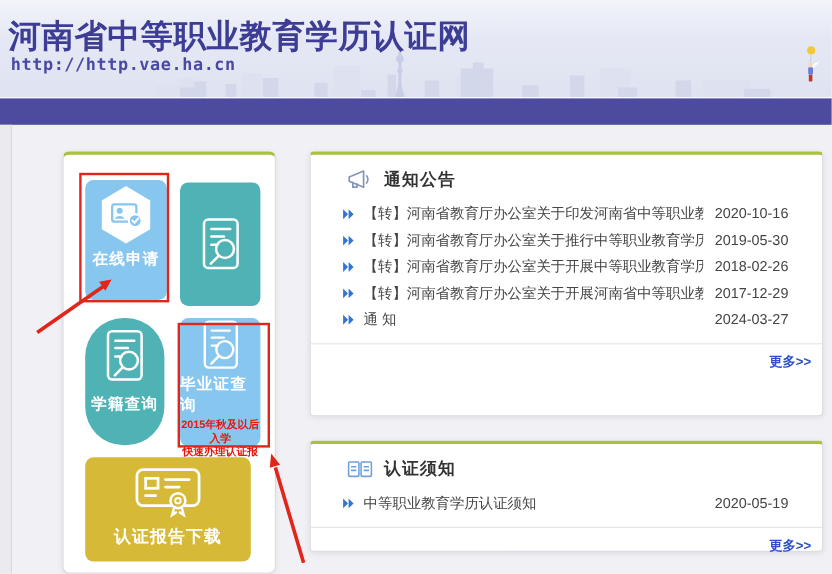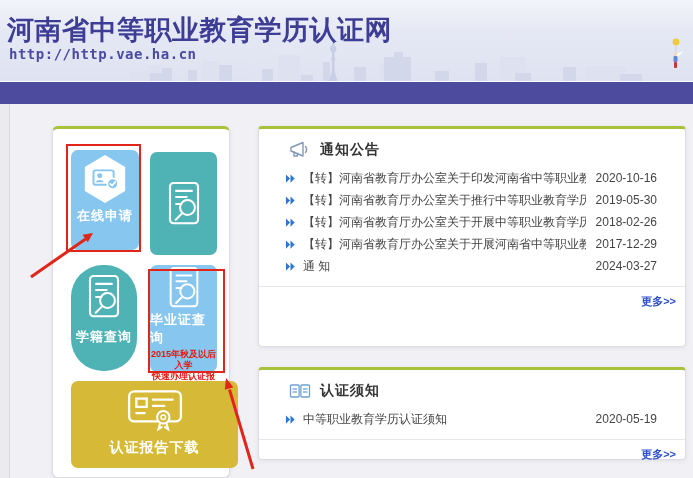--- a/index.html
+++ b/index.html
@@ -57,21 +57,21 @@
   .tile-blue { background:var(--tile-blue); }
   .tile-teal { background:var(--tile-teal); }
   .tile-yellow { background:var(--tile-yellow); }
   .tile-1 { left:18px; top:21px;  width:68px;  height:100px; }
   .tile-2 { left:97px; top:23px;  width:67px;  height:103px; }
   .tile-3 { left:18px; top:136px; width:66px;  height:106px;border-radius:32px; }
   .tile-4 { left:97px; top:136px; width:67px;  height:107px; }
   .tile-4 .tile-label { padding-bottom:2px; }
   .tile-note { font-size:9px; font-weight:bold; color:#e8160c; line-height:11px; text-align:center; }
   .tile-note:last-of-type { padding-bottom:5px; }
-  .tile-5 { left:18px; top:252px; width:167px; height:87px; }
+  .tile-5 { left:18px; top:252px; width:138px; height:87px; }
   .tile-5 .tile-label { font-size:14px; padding-bottom:11px; }
 
   
   .panel {
     position:absolute; left:258px; width:428px; background:#fff;
     border:1px solid #dcdce2; border-top:3px solid var(--accent-green);
     border-radius:4px; box-shadow:0 1px 4px rgba(60,60,90,.10);
   }
   .panel-notices { top:126px; height:221px; }
   .panel-guide   { top:367px; height:93px; }

